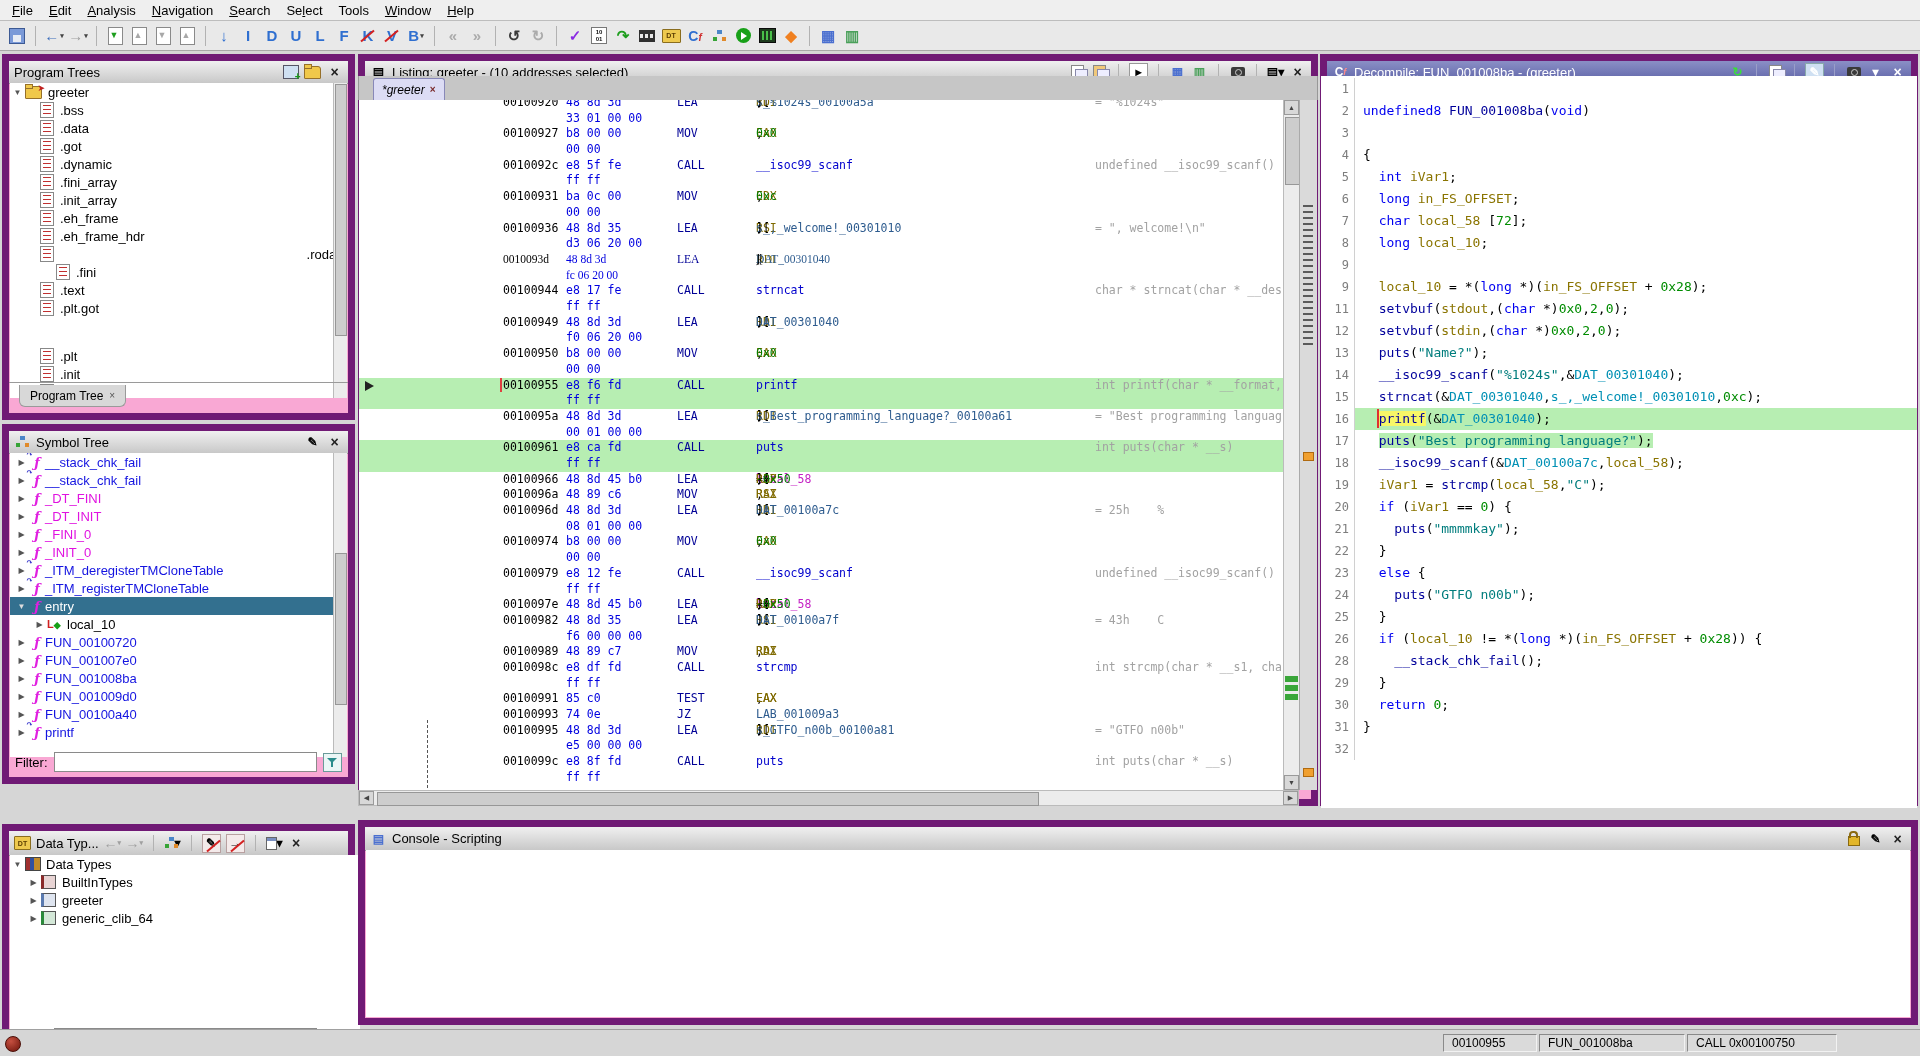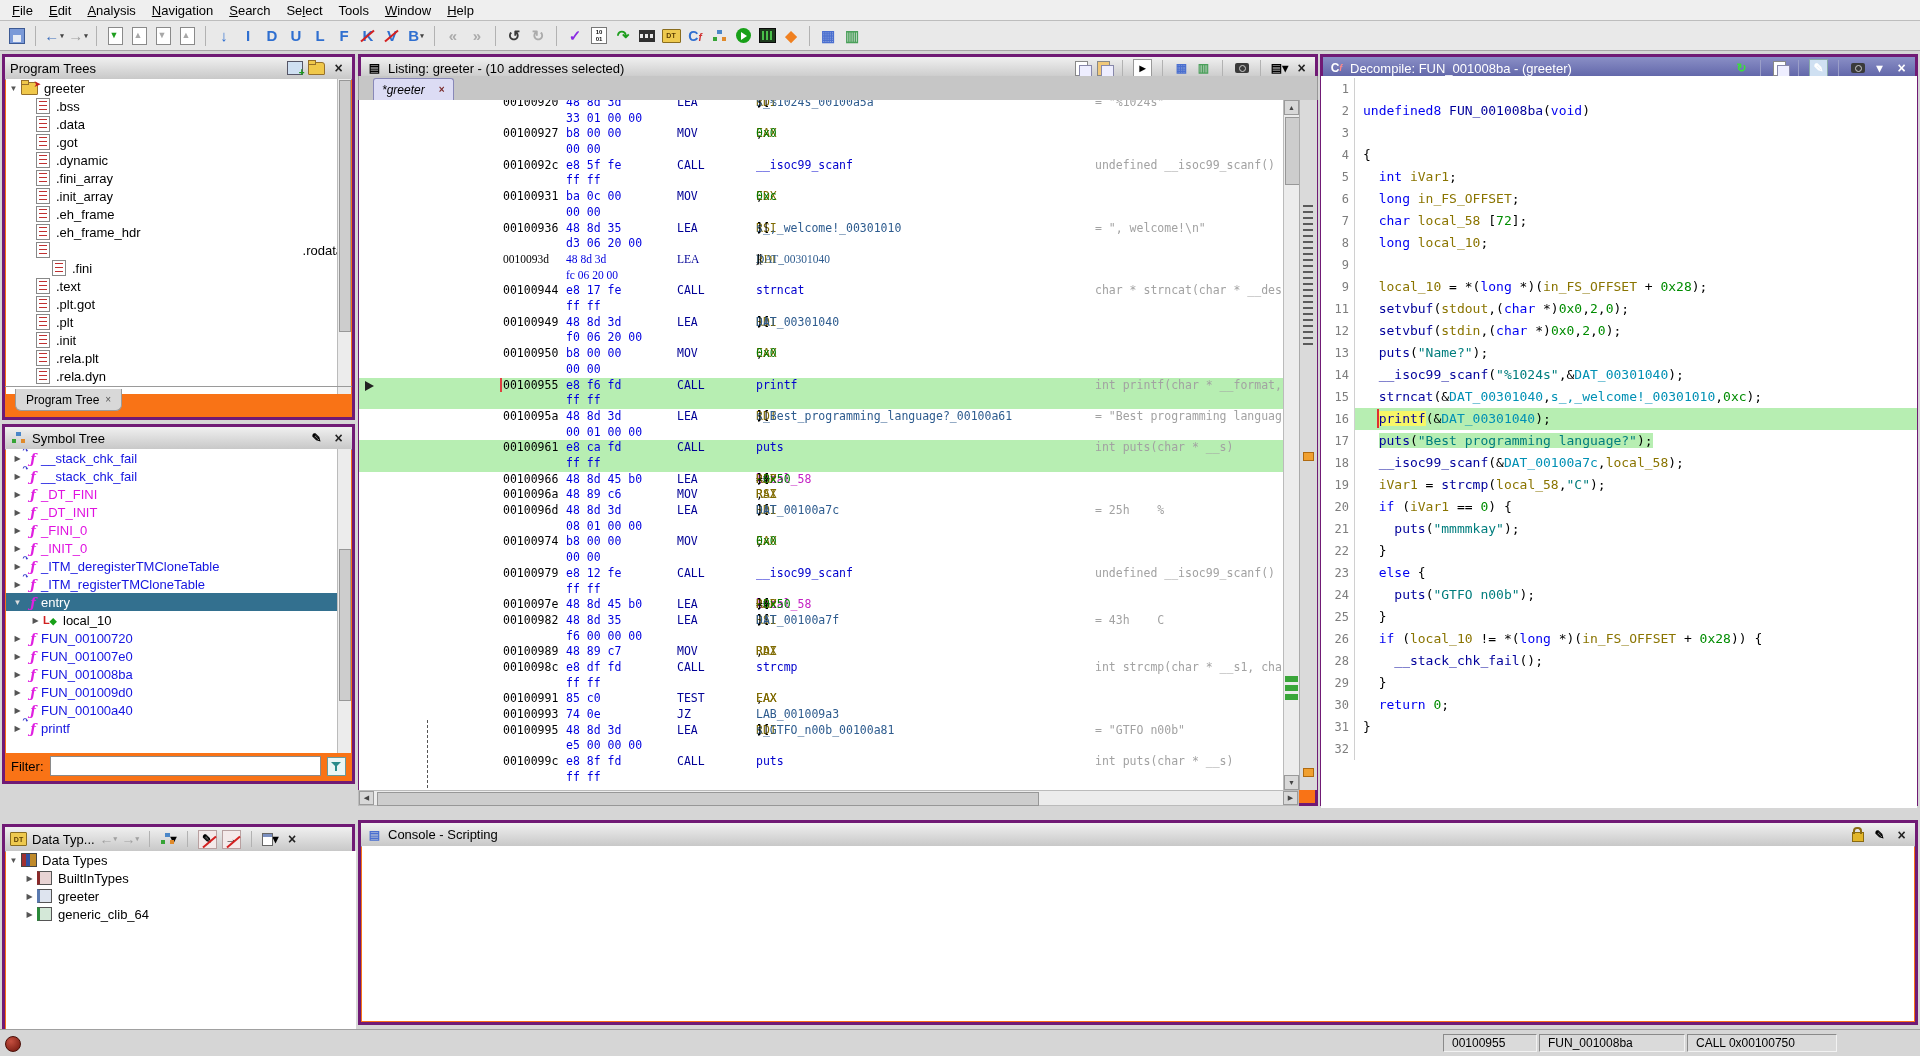--- a/index.html
+++ b/index.html
@@ -38,21 +38,21 @@
   .ic-play{width:15px;height:15px;border-radius:50%;background:#18a018;position:relative}
   .ic-play::after{content:"";position:absolute;left:5px;top:4px;border-left:6px solid #fff;
         border-top:4px solid transparent;border-bottom:4px solid transparent}
   .ic-chip{width:15px;height:13px;background:#1d3a1d;border:1px solid #0a0a0a;position:relative}
   .ic-chip::after{content:"";position:absolute;left:2px;top:2px;right:2px;bottom:2px;
         background:repeating-linear-gradient(90deg,#49c049 0 2px,#1d3a1d 2px 4px)}
   .ic-film{width:16px;height:12px;background:#303030;position:relative}
   .ic-film::after{content:"";position:absolute;left:1px;top:4px;right:1px;height:4px;
         background:repeating-linear-gradient(90deg,#e8e8e8 0 3px,#303030 3px 5px)}
   
-  .panel{position:absolute;border:3px solid #701a75;background:#f97316;box-sizing:border-box}
+  .panel{position:absolute;border:7px solid #701a75;background:#f9a8d4;box-sizing:border-box}
   .phdr{height:22px;background:linear-gradient(#f0f0f0,#c8c8c8);border-bottom:1px solid #9a9a9a;
         display:flex;align-items:center;padding:0 5px;gap:5px;white-space:nowrap;overflow:hidden}
   .phdr.act{background:linear-gradient(#8a8fc6,#5d62a6);color:#fff}
   .sp{flex:1}
   .hico{width:17px;height:17px;display:inline-flex;align-items:center;justify-content:center;
         font-size:12px;font-weight:bold;flex:none}
   .xbtn{font-size:14px;font-weight:bold;color:#222}
   .phdr.act .xbtn{color:#111}
   .ic-copy{width:11px;height:13px;background:#fff;border:1px solid #888;position:relative}
   .ic-copy::after{content:"";position:absolute;left:3px;top:3px;width:11px;height:13px;background:#eef;border:1px solid #88a}
@@ -92,21 +92,21 @@
        border-right:5px solid transparent;border-top:5px solid #2a8c8c}
   .funnel::after{content:"";position:absolute;left:7px;top:8px;width:2px;height:5px;background:#2a8c8c}
   .tabrow{position:absolute;left:0;right:0;bottom:0;height:28px;border-top:1px solid #9a9a9a;display:flex;align-items:flex-start;padding:2px 0 0 10px}
   .btab{height:21px;padding:0 10px;background:#d8d8d8;border:1px solid #9a9a9a;border-top:none;
        border-radius:0 0 6px 6px;display:flex;align-items:center;gap:6px;font-size:12px}
   .btab .x{font-size:10px;color:#555}
   
   #listing-tabstrip{position:absolute;left:358px;top:76px;width:960px;height:24px;background:#c6c6c6;
        border-left:1px solid #979797;border-right:1px solid #979797;box-sizing:border-box;display:flex;align-items:flex-end;padding-left:14px}
   .ttab{height:21px;padding:0 8px;background:#dcdcf4;border:1px solid #8888b8;border-bottom:none;
-       border-radius:3px 3px 0 0;display:flex;align-items:center;gap:14px;font-size:12px;font-style:italic}
+       border-radius:3px 3px 0 0;display:flex;align-items:center;gap:5px;font-size:12px;font-style:italic}
   .ttab .x{font-style:normal;color:#7a2a2a;font-weight:bold;font-size:10px}
   #listing-view{position:absolute;left:359px;top:100px;width:924px;height:690px;background:#fff;overflow:hidden;
        font-family:"DejaVu Sans Mono",monospace;font-size:11.5px;line-height:15.7px}
   #listing-rows{margin-top:-5px;position:relative}
   .lrow{position:relative}
   .lrow.hl{background:#b7eeb2}
   .lrow span{position:absolute;top:0;white-space:pre}
   .l-addr{left:144px;color:#000}
   .l-addr.cur::before{content:"";position:absolute;left:-3px;top:0;bottom:1px;width:2px;background:#e04040}
   .l-b1{left:207px;color:#0000e0}
@@ -251,21 +251,21 @@
       <div class="trow" style="padding-left: 30px;"><span class="pg"></span><span>.got</span></div>
       <div class="trow" style="padding-left: 30px;"><span class="pg"></span><span>.dynamic</span></div>
       <div class="trow" style="padding-left: 30px;"><span class="pg"></span><span>.fini_array</span></div>
       <div class="trow" style="padding-left: 30px;"><span class="pg"></span><span>.init_array</span></div>
       <div class="trow" style="padding-left: 30px;"><span class="pg"></span><span>.eh_frame</span></div>
       <div class="trow" style="padding-left: 30px;"><span class="pg"></span><span>.eh_frame_hdr</span></div>
       <div class="trow" style="padding-left: 30px; justify-content: space-between;"><span class="pg"></span><span>.rodata</span></div>
       <div class="trow" style="padding-left: 46px;"><span class="pg"></span><span>.fini</span></div>
       <div class="trow" style="padding-left: 30px;"><span class="pg"></span><span>.text</span></div>
       <div class="trow" style="padding-left: 30px;"><span class="pg"></span><span>.plt.got</span></div>
-      <div class="trow" style="padding-left: 30px;"><span class="pg"></span><span>.plt</span></div>
+      <div class="trow" style="padding-left: 30px; margin-top: 30px;"><span class="pg"></span><span>.plt</span></div>
       <div class="trow" style="padding-left: 30px;"><span class="pg"></span><span>.init</span></div>
       <div class="trow" style="padding-left: 30px;"><span class="pg"></span><span>.rela.plt</span></div>
       <div class="trow" style="padding-left: 30px;"><span class="pg"></span><span>.rela.dyn</span></div>
     </div>
   <div style="position:absolute;right:1px;top:22px;width:13px;height:315px;background:#ececec;border-left:1px solid #bbb">
     <div style="position:absolute;left:1px;top:1px;width:10px;height:250px;background:#cdcdcd;border:1px solid #979797"></div>
   </div>
   <div class="tabrow">
     <div class="btab">
       <span>Program Tree</span>

